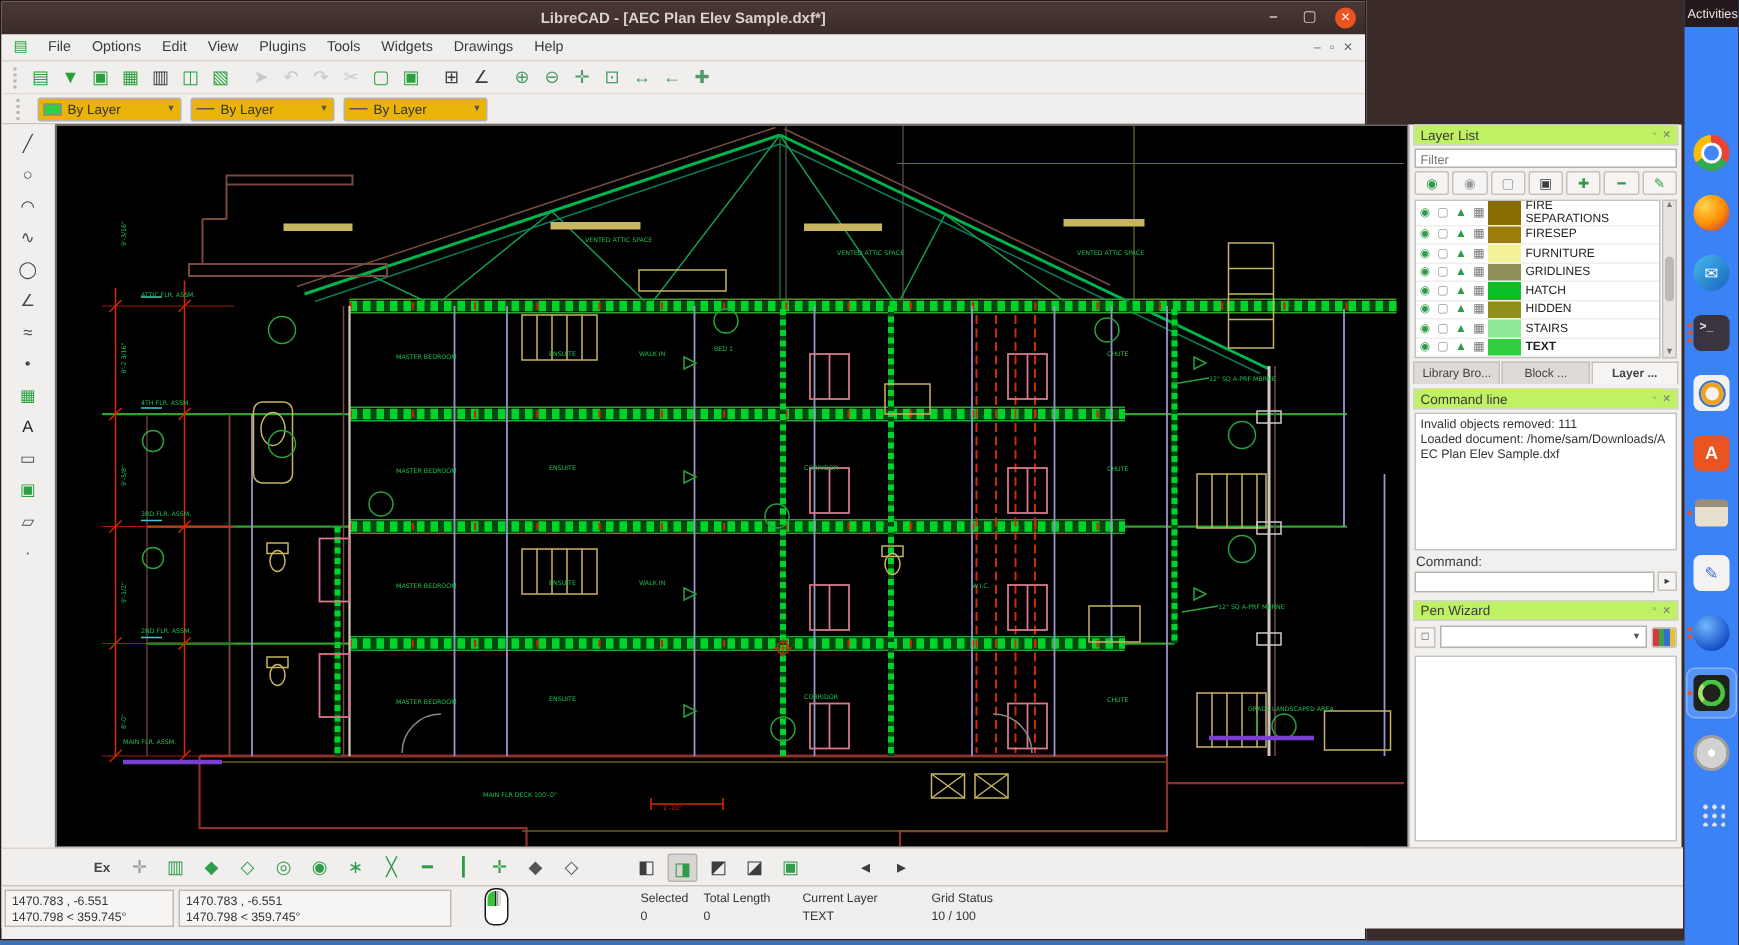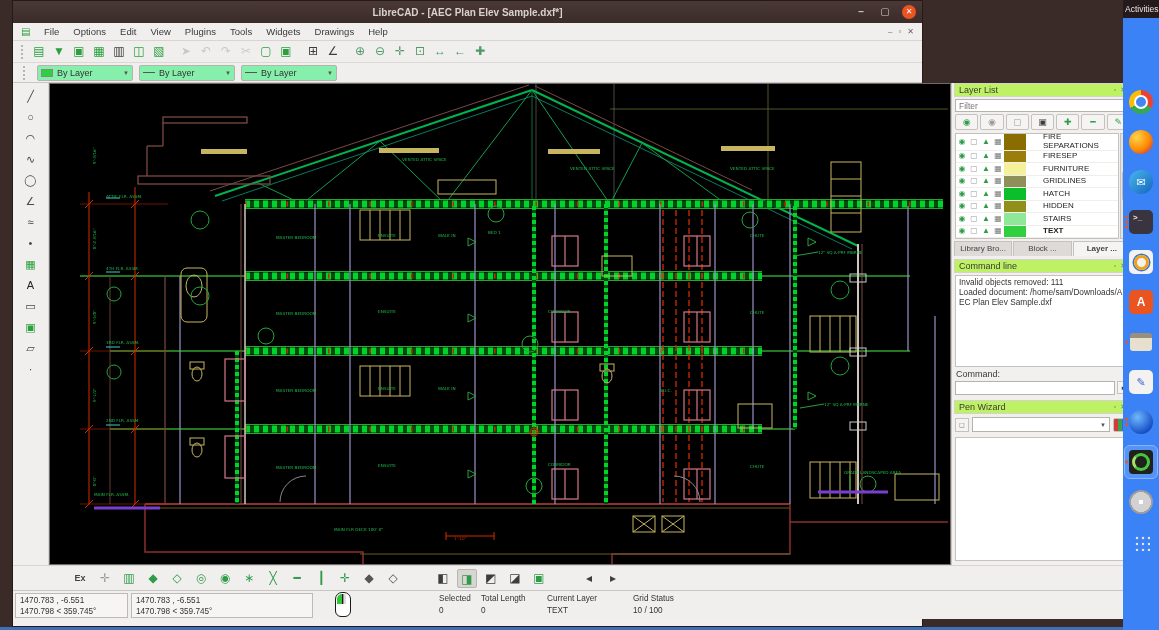--- a/index.html
+++ b/index.html
@@ -1,41 +1,41 @@
 <!DOCTYPE html>
 <html><head>
 <meta charset="utf-8">
 <style>
   html,body{margin:0;padding:0;width:1159px;height:630px;overflow:hidden;background:#3a2b28;
     font-family:"Liberation Sans","DejaVu Sans",sans-serif;-webkit-font-smoothing:antialiased;}
   *{box-sizing:border-box;}
   .screen{position:relative;width:1159px;height:630px;}
 
   
-  .window{position:absolute;left:12px;top:0;width:911px;height:627px;background:#f2f0ef;border:1px solid #241a18;}
+  .window{position:absolute;left:0;top:0;width:911px;height:627px;background:#f2f0ef;border:1px solid #241a18;}
   .titlebar{position:relative;height:22px;background:linear-gradient(#4a3835,#3b2c29);color:#d8d2cf;
     font-size:10px;font-weight:bold;display:flex;align-items:center;justify-content:center;}
   .win-controls{position:absolute;right:6px;top:0;height:22px;display:flex;align-items:center;gap:10px;}
   .wc{color:#cfc8c5;font-size:10px;width:14px;height:14px;line-height:13px;text-align:center;}
   .wc.close{background:#e95420;border-radius:50%;color:#fff;font-size:8px;font-weight:bold;}
 
   .menubar{height:18px;background:#f1efee;border-bottom:1px solid #d8d4d1;display:flex;align-items:center;
     font-size:9.5px;color:#3a3a3a;padding-left:4px;position:relative;}
   .menu-appicon{width:12px;height:12px;margin:0 4px;color:#2aa13d;font-size:10px;line-height:12px;}
   .menu-item{padding:1px 7px;}
   .mdi-controls{position:absolute;right:8px;display:flex;gap:6px;color:#666;font-size:8px;}
 
   .toolbar{height:22px;background:#f1efee;border-bottom:1px solid #dcd8d5;display:flex;align-items:center;padding-left:4px;}
   .tb-handle{width:4px;height:14px;margin:0 4px;border-left:2px dotted #b8b4b0;}
   .tb-btn{width:18px;height:18px;font-size:12px;line-height:17px;text-align:center;margin:0 1px;}
   .tb-btn.disabled{opacity:.45;}
   .tb-sep{width:7px;}
 
   .penbar{height:20px;background:#f1efee;border-bottom:1px solid #c9c5c2;display:flex;align-items:center;padding-left:6px;gap:6px;}
-  .combo{display:flex;align-items:center;width:96px;height:16px;border:1px solid #b6b2ae;background:#86efac;
+  .combo{display:flex;align-items:center;width:96px;height:16px;border:1px solid #b6b2ae;background:#eab308;
     font-size:9px;color:#333;padding:0 3px;border-radius:2px;}
   .combo .swatch{width:12px;height:8px;background:#2fcf3f;border:1px solid #888;margin-right:4px;}
   .combo .lineswatch{width:12px;height:1px;background:#555;margin-right:4px;}
   .combo .arrow{margin-left:auto;font-size:6px;color:#555;}
 
   .main{position:absolute;left:0;top:82px;width:1121px;height:482px;display:flex;}
   .left-tools{width:36px;background:#f1efee;border-right:1px solid #d8d4d1;display:flex;flex-direction:column;align-items:center;padding-top:4px;}
   .lt-btn{width:20px;height:20px;font-size:11px;line-height:19px;text-align:center;color:#4a4a4a;margin-bottom:1px;}
 
   .canvas-wrap{width:902px;height:482px;background:#000;border:1px solid #6f6b68;}
@@ -47,21 +47,21 @@
   .ll-filter{position:absolute;left:3px;right:3px;top:16px;height:13px;border:1px solid #b6b2ae;background:#fff;
     font-size:8.5px;padding:0 3px;font-family:inherit;}
   .ll-toolbar{position:absolute;left:3px;right:3px;top:31px;height:17px;display:flex;gap:2px;}
   .ll-tbtn{flex:1;height:16px;border:1px solid #c5c1bd;background:#f6f4f3;border-radius:2px;
     font-size:9px;line-height:14px;text-align:center;}
   .ll-rows{position:absolute;left:3px;right:14px;top:50px;height:106px;background:#fff;border:1px solid #c5c1bd;
     display:flex;flex-direction:column;overflow:hidden;}
   .ll-row{display:flex;align-items:center;min-height:12.5px;border-bottom:1px solid #f0eeec;}
   .ll-ic{width:12px;text-align:center;font-size:8px;line-height:10px;}
   .ll-swatch{width:22px;align-self:stretch;}
-  .ll-name{font-size:8px;line-height:1.05;padding-left:17px;max-width:62px;color:#222;}
+  .ll-name{font-size:8px;line-height:1.05;padding-left:3px;max-width:62px;color:#222;}
   .ll-row.current .ll-name{font-weight:bold;}
   .ll-scroll{position:absolute;right:3px;top:50px;width:10px;height:106px;background:#e6e3e1;border:1px solid #c5c1bd;
     display:flex;flex-direction:column;justify-content:space-between;align-items:center;font-size:6px;color:#777;}
   .ll-thumb{width:6px;height:30px;background:#bdb9b5;border-radius:3px;}
   .ll-tabs{position:absolute;left:2px;right:2px;top:158px;height:15px;display:flex;gap:1px;}
   .ll-tab{flex:1;font-size:8px;text-align:center;line-height:14px;background:#dedad7;border:1px solid #c5c1bd;
     border-bottom:none;color:#444;white-space:nowrap;overflow:hidden;}
   .ll-tab.active{background:#f6f4f3;font-weight:bold;}
 
   .cl-log{position:absolute;left:3px;right:3px;top:192px;height:92px;background:#fff;border:1px solid #c5c1bd;

